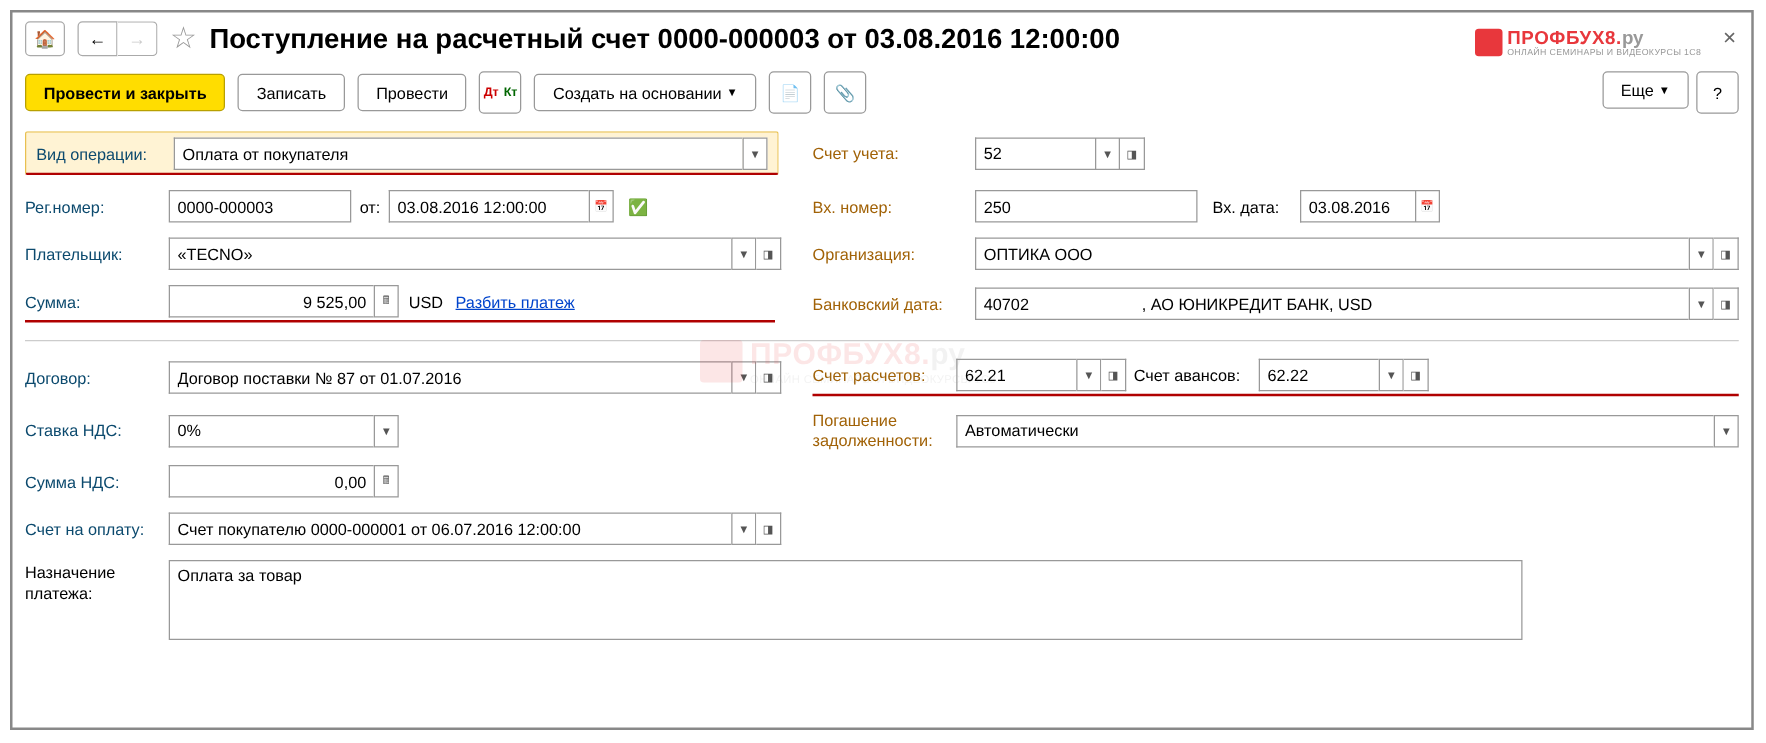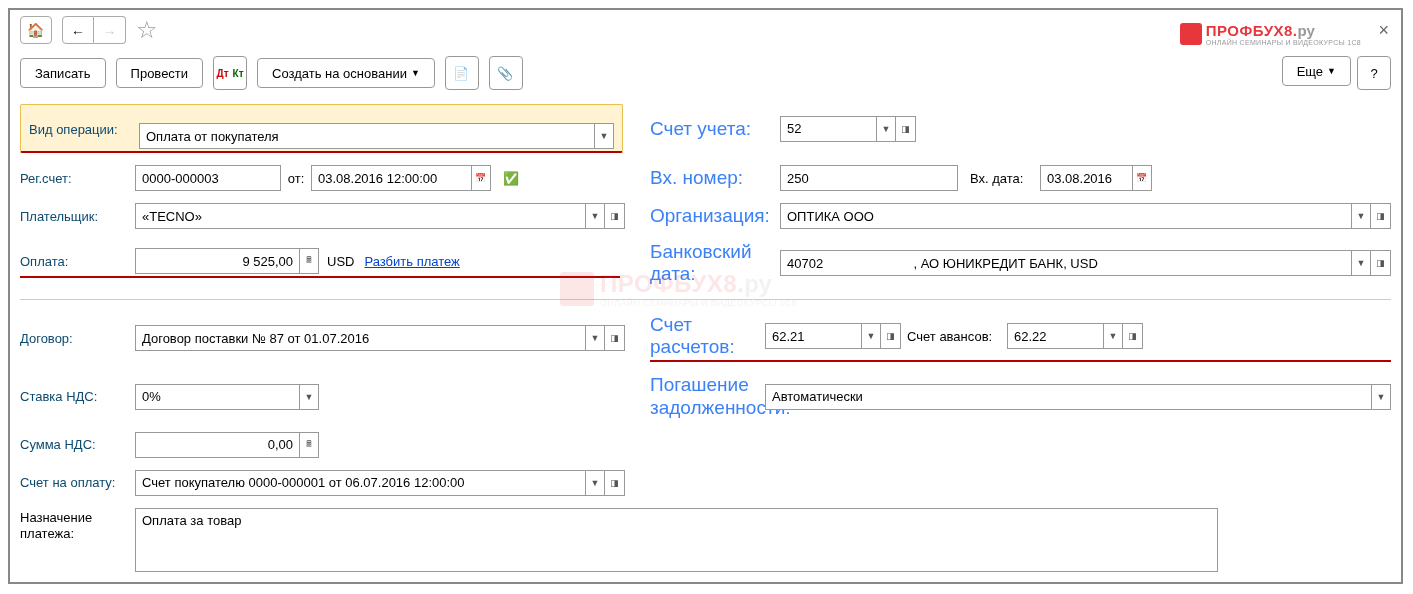--- a/index.html
+++ b/index.html
@@ -20,21 +20,21 @@
 .toolbar { display: flex; align-items: center; gap: 10px; margin-bottom: 14px; }
 .btn { height: 30px; padding: 0 14px; border: 1px solid #999; border-radius: 4px; background: #fff; font-size: 13px; cursor: pointer; display: inline-flex; align-items: center; gap: 4px; }
 .btn-primary { background: #ffdd00; border-color: #b8a000; font-weight: bold; }
 .btn-icon { width: 34px; padding: 16px; justify-content: center; }
 .toolbar-right { margin-left: auto; display: flex; gap: 6px; }
 .form { display: flex; flex-direction: column; gap: 12px; }
 .row { display: flex; align-items: center; gap: 0; }
 .col-left { width: 630px; display: flex; align-items: center; }
 .col-right { flex: 1; display: flex; align-items: center; }
 .label { width: 115px; font-size: 13px; color: #0c4a6e; flex-shrink: 0; }
-.label-r { width: 130px; font-size: 19px; color: #3b82f6; flex-shrink: 0; }
+.label-r { width: 130px; font-size: 13px; color: #a16207; flex-shrink: 0; }
 .label-md { width: 100px; font-size: 13px; margin-left: 6px; }
 .input { height: 26px; border: 1px solid #999; padding: 0 6px; font-size: 13px; background: #fff; }
 .input-combo { display: flex; align-items: stretch; }
 .input-combo .input { border-right: none; }
 .dd-btn { width: 20px; border: 1px solid #999; background: #fff; display: flex; align-items: center; justify-content: center; cursor: pointer; font-size: 9px; color: #555; }
 .dd-btn + .dd-btn { border-left: none; }
 .highlight-yellow { background: #fff3d4; border: 1px solid #e8c050; padding: 4px 8px; border-radius: 2px; display: flex; align-items: center; width: 603px; }
 .underline-red { border-bottom: 2px solid #b00000; padding-bottom: 2px; }
 .underline-yellow-input { border: 2px solid #e8a000 !important; }
 .link { color: #0044cc; text-decoration: underline; cursor: pointer; margin-left: 10px; }
@@ -50,31 +50,33 @@
 <body>
 
 <div class="window">
   <div class="header">
     <div class="nav-btn">🏠</div>
     <div class="nav-group">
       <div class="nav-btn">←</div>
       <div class="nav-btn" style="color:#ccc;">→</div>
     </div>
     <div class="star">☆</div>
+    <div class="title">Поступление на расчетный счет 0000-000003 от 03.08.2016 12:00:00</div>
     <div class="logo">
       <div class="logo-box"></div>
       <div>
         <span class="logo-text">ПРОФБУХ8.</span><span style="color:#999;font-weight:bold;font-size:15px;">ру</span>
         <div class="logo-sub">ОНЛАЙН СЕМИНАРЫ И ВИДЕОКУРСЫ 1С8</div>
       </div>
     </div>
     <div class="close-x">×</div>
   </div>
 
   <div class="toolbar">
+    <button class="btn btn-primary">Провести и закрыть</button>
     <button class="btn">Записать</button>
     <button class="btn">Провести</button>
     <button class="btn btn-icon">
         <span style="color:#c00;font-size:10px;font-weight:bold;">Дт</span>
         <span style="color:#060;font-size:10px;font-weight:bold;">Кт</span>
       </button>
     <button class="btn">
         <span>Создать на основании</span> 
         <span style="font-size:9px;">▼</span>
       </button>
@@ -88,39 +90,39 @@
       <button class="btn btn-icon">?</button>
     </div>
   </div>
 
   <div class="form">
 
     <div class="row">
       <div class="col-left">
         <div class="highlight-yellow underline-red">
           <div class="label" style="width:110px;">Вид операции:</div>
-          <div class="input-combo" style="flex:1;margin-top:14px;">
+          <div class="input-combo" style="flex:1;">
             <input class="input" style="flex: 1 1 0%;" value="Оплата от покупателя">
             <div class="dd-btn">▼</div>
           </div>
         </div>
       </div>
       <div class="col-right">
         <div class="label-r">Счет учета:</div>
         <div class="input-combo">
           <input class="input" style="width: 96px;" value="52">
           <div class="dd-btn">▼</div>
           <div class="dd-btn">◨</div>
         </div>
       </div>
     </div>
 
     <div class="row">
       <div class="col-left">
-        <div class="label">Рег.счет:</div>
+        <div class="label">Рег.номер:</div>
         <input class="input" style="width: 146px;" value="0000-000003">
         <div style="width:30px;text-align:center;">от:</div>
         <div class="input-combo">
           <input class="input" style="width: 160px;" value="03.08.2016 12:00:00">
           <div class="dd-btn">📅</div>
         </div>
         <span style="margin-left:12px;color:#090;">✅</span>
       </div>
       <div class="col-right">
         <div class="label-r">Вх. номер:</div>
@@ -147,21 +149,21 @@
         <div class="input-combo" style="flex:1;">
           <input class="input" style="flex: 1 1 0%;" value="ОПТИКА ООО">
           <div class="dd-btn">▼</div>
           <div class="dd-btn">◨</div>
         </div>
       </div>
     </div>
 
     <div class="row">
       <div class="col-left underline-red" style="width:600px">
-        <div class="label">Оплата:</div>
+        <div class="label">Сумма:</div>
         <div class="input-combo">
           <input class="input" style="width: 164px; text-align: right;" value="9 525,00">
           <div class="dd-btn">🖩</div>
         </div>
         <span class="currency">USD</span>
         <a class="link">Разбить платеж</a>
       </div>
       <div class="col-right" style="margin-left:30px;">
         <div class="label-r">Банковский дата:</div>
         <div class="input-combo" style="flex:1;">

